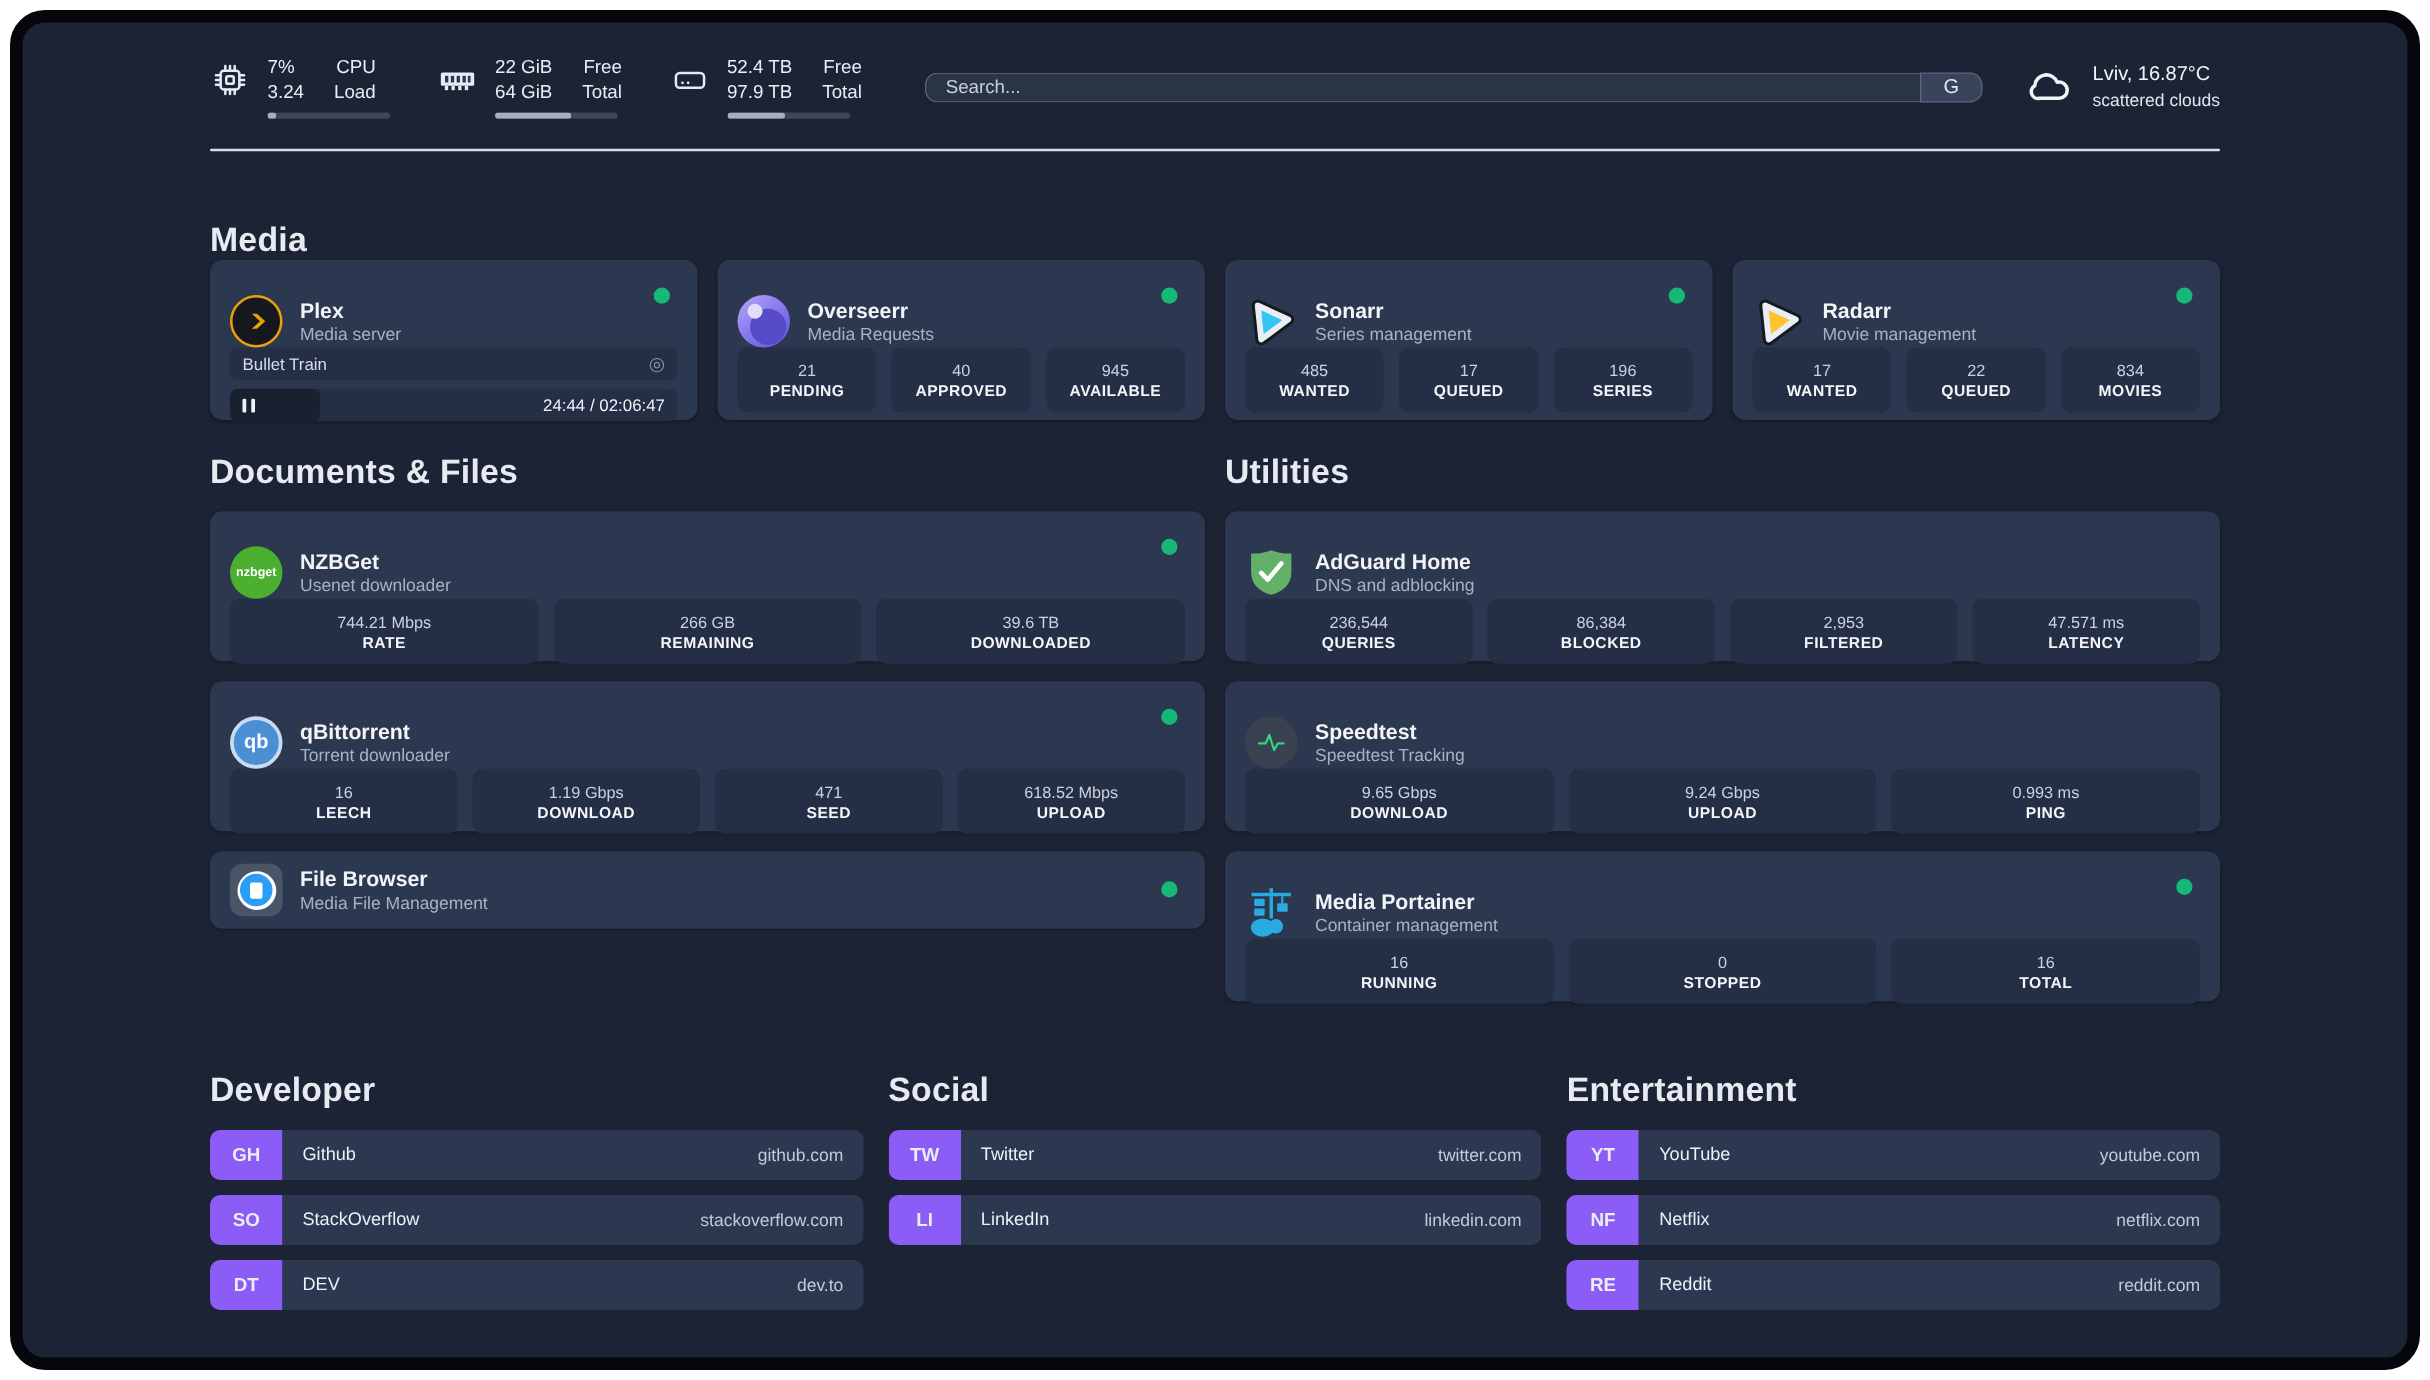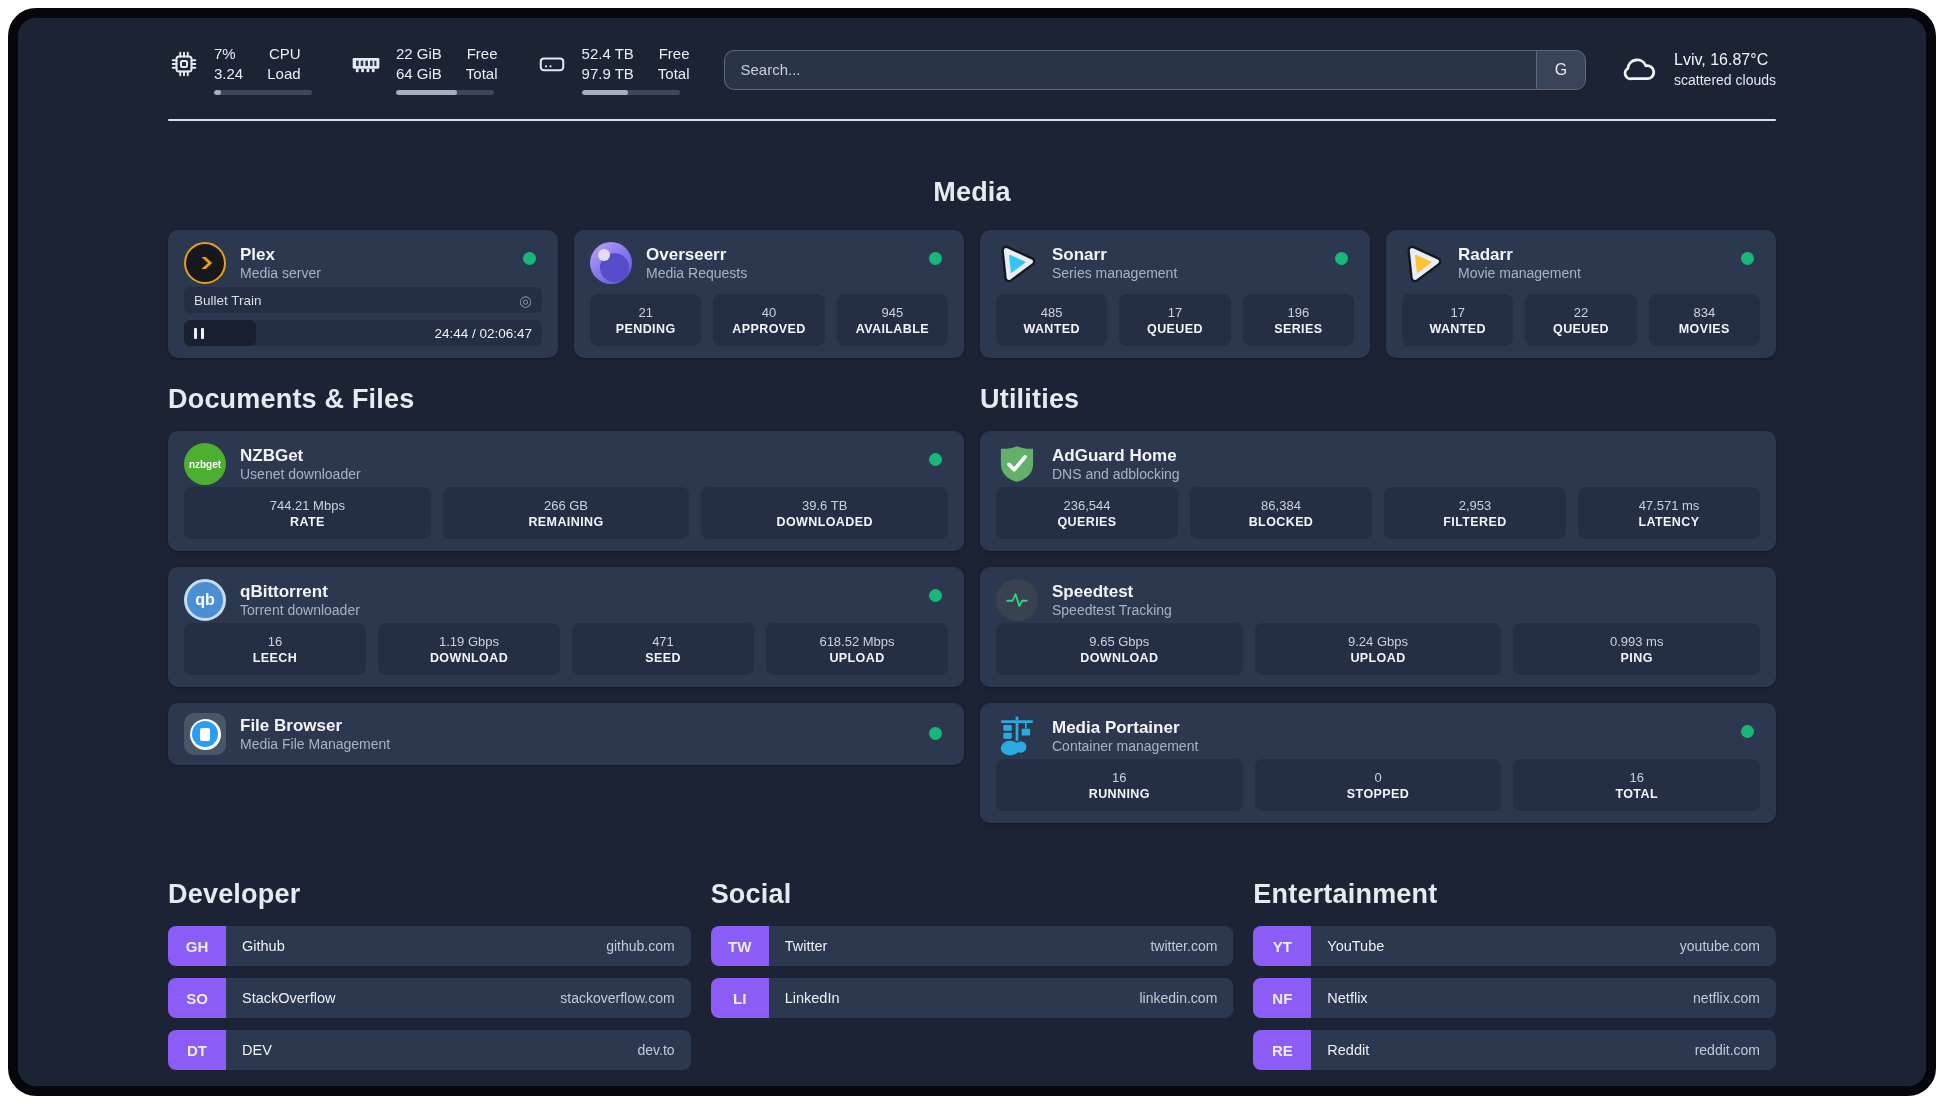--- a/index.html
+++ b/index.html
@@ -14,49 +14,49 @@
   .sysstats { display:flex; gap:38px; flex:none; }
   .sys { display:flex; flex-direction:column; }
   .sys-main { display:flex; align-items:center; gap:14px; }
   .sys-icon { width:32px; height:32px; flex:none; display:flex; align-items:center; justify-content:center; }
   .sys-cols { display:flex; gap:24px; }
   .sys-col { display:flex; flex-direction:column; font-size:15px; color:#E9EDF4; line-height:1.3; }
   .sys-col.right { align-items:flex-end; }
   .sys-bar { height:5px; width:98px; background:#3D475C; border-radius:3px; margin:7px 0 0 46px; overflow:hidden; }
   .sys-bar > i { display:block; height:100%; background:#A6AFC0; border-radius:3px; }
 
-  .search { flex:1; display:flex; height:40px; }
+  .search { flex:1; display:flex; height:24px;margin-left:16px; }
   .search input {
     flex:1; background:#2A3447; border:1px solid #5A6880; border-right:none;
     border-radius:10px 0 0 10px; color:#DDE2EC; padding:0 16px; font-size:15px; outline:none;
   }
   .search input::placeholder { color:#C9D0DC; }
   .g-btn {
     width:50px; background:#39445A; border:1px solid #5A6880;
     border-radius:0 10px 10px 0; color:#E4E9F1; font-size:16px; font-weight:500;
     display:flex; align-items:center; justify-content:center; cursor:pointer;
   }
 
   .weather { display:flex; align-items:center; gap:14px; flex:none; }
   .weather-lines { display:flex; flex-direction:column; line-height:1.35; }
   .weather-loc { font-size:16px; color:#F2F4F8; }
   .weather-cond { font-size:14px; color:#E2E6EE; }
 
   .divider { height:2px; background:#D9DEE7; margin:24px 150px 0; border-radius:2px; }
 
   main { padding:0 150px; }
   h2.section { font-size:27px; font-weight:600; color:#E7EAF1; letter-spacing:.2px; }
-  .media-title { margin:56px 0 22px;text-align:center; }
+  .media-title { margin:56px 0 0; }
   .col-title { margin:26px 0 16px; }
   .links-title { margin:56px 0 16px; }
 
   
   .media-grid { display:grid; grid-template-columns:repeat(4,1fr); gap:16px; }
   .card {
-    background:#2C3850; border-radius:10px; padding:12px 16px; position:relative;
+    background:#2C3850; border-radius:10px; padding:28px 16px; position:relative;
     box-shadow:0 1px 3px rgba(0,0,0,.3); cursor:pointer;
   }
   .card.h128 { height:128px; display:flex; flex-direction:column; justify-content:space-between; }
   .card.h120 { height:120px; display:flex; flex-direction:column; justify-content:space-between; }
   .card.h62  { height:62px;  display:flex; flex-direction:column; justify-content:center; }
 
   .app-head { display:flex; align-items:center; gap:14px; }
   .app-icon { width:42px; height:42px; flex:none; position:relative; }
   .app-name { font-size:17px; font-weight:600; color:#F2F4F8; line-height:1.25; }
   .app-desc { font-size:14px; color:#A9B2C3; line-height:1.25; }

